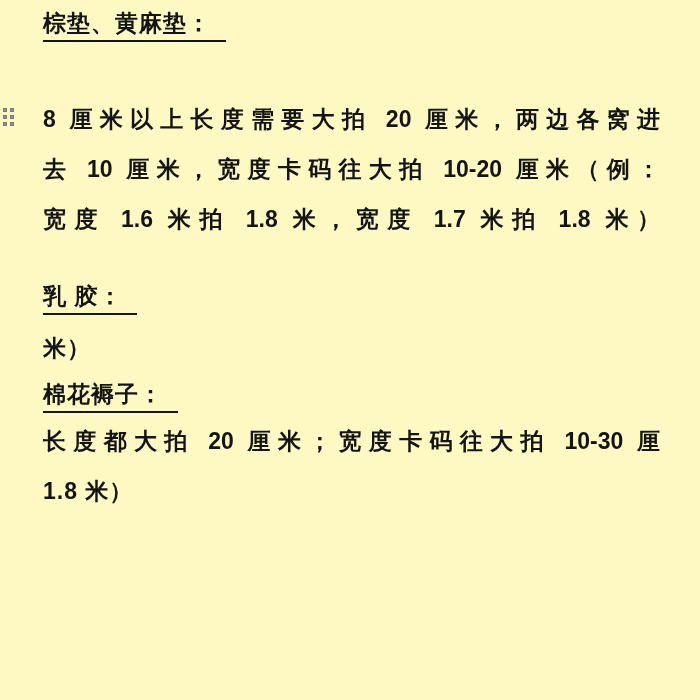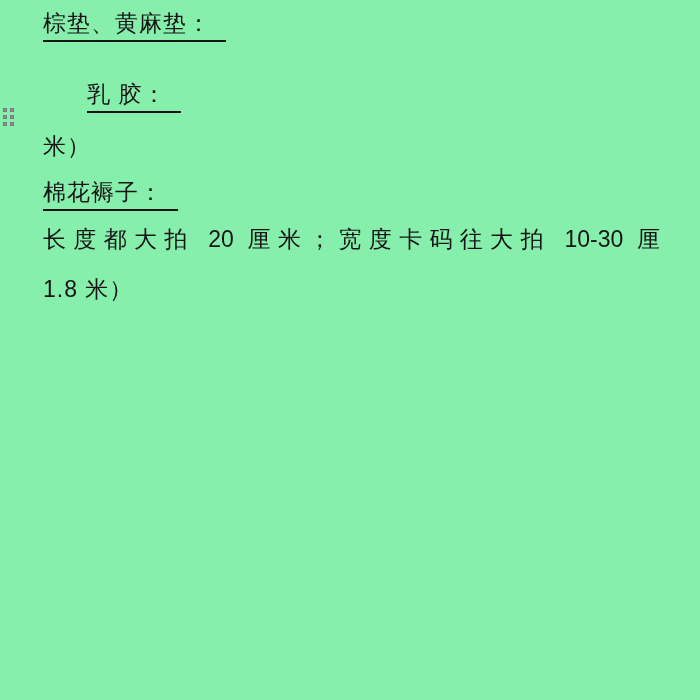--- a/index.html
+++ b/index.html
@@ -8,40 +8,40 @@
     width: 700px;
     height: 700px;
     background: #ffffff;
     overflow: hidden;
     font-family: "Liberation Sans", sans-serif;
   }
   .doc {
     position: relative;
     width: 700px;
     height: 700px;
-    background: #86efac;
+    background: #fef9c3;
     color: #141414;
-    font-weight: 400;
+    font-weight: 700;
     font-size: 23px;
   }
   .content {
     padding: 0 40px 0 43px;
   }
   
   .heading-wrap { line-height: 0; }
   .heading {
     display: inline-block;
     line-height: 30px;
     padding: 0 15px 2px 0;
     border-bottom: 2px solid #141414;
     letter-spacing: 1px;
     white-space: pre;
   }
   .h1-wrap { padding-top: 8px; }
-  .h2-wrap { margin-top: 37px; margin-left: 44px; }
+  .h2-wrap { margin-top: 37px; }
   .h3-wrap { margin-top: 6px; }
   
   .red-note {
     margin-top: 17px;
     line-height: 30px;
     color: #f20000;
     letter-spacing: 1px;
     white-space: nowrap;
   }
   
@@ -92,20 +92,25 @@
     <span class="dot"></span>
     <span class="dot"></span>
     <span class="dot"></span>
   </div>
 
   <div class="content">
 
     <div class="heading-wrap h1-wrap">
       <span class="heading">棕垫、黄麻垫：</span>
     </div>
+    <div class="para p1">
+      <div class="line">8 厘米以上长度需要大拍 20 厘米，两边各窝进</div>
+      <div class="line">去 10 厘米，宽度卡码往大拍 10-20 厘米（例：</div>
+      <div class="line">宽度 1.6 米拍 1.8 米，宽度 1.7 米拍 1.8 米）</div>
+    </div>
 
     <div class="heading-wrap h2-wrap">
       <span class="heading">乳 胶：</span>
     </div>
     <div class="para p2">
       <div class="line last">米）</div>
     </div>
 
     <div class="heading-wrap h3-wrap">
       <span class="heading">棉花褥子：</span>

